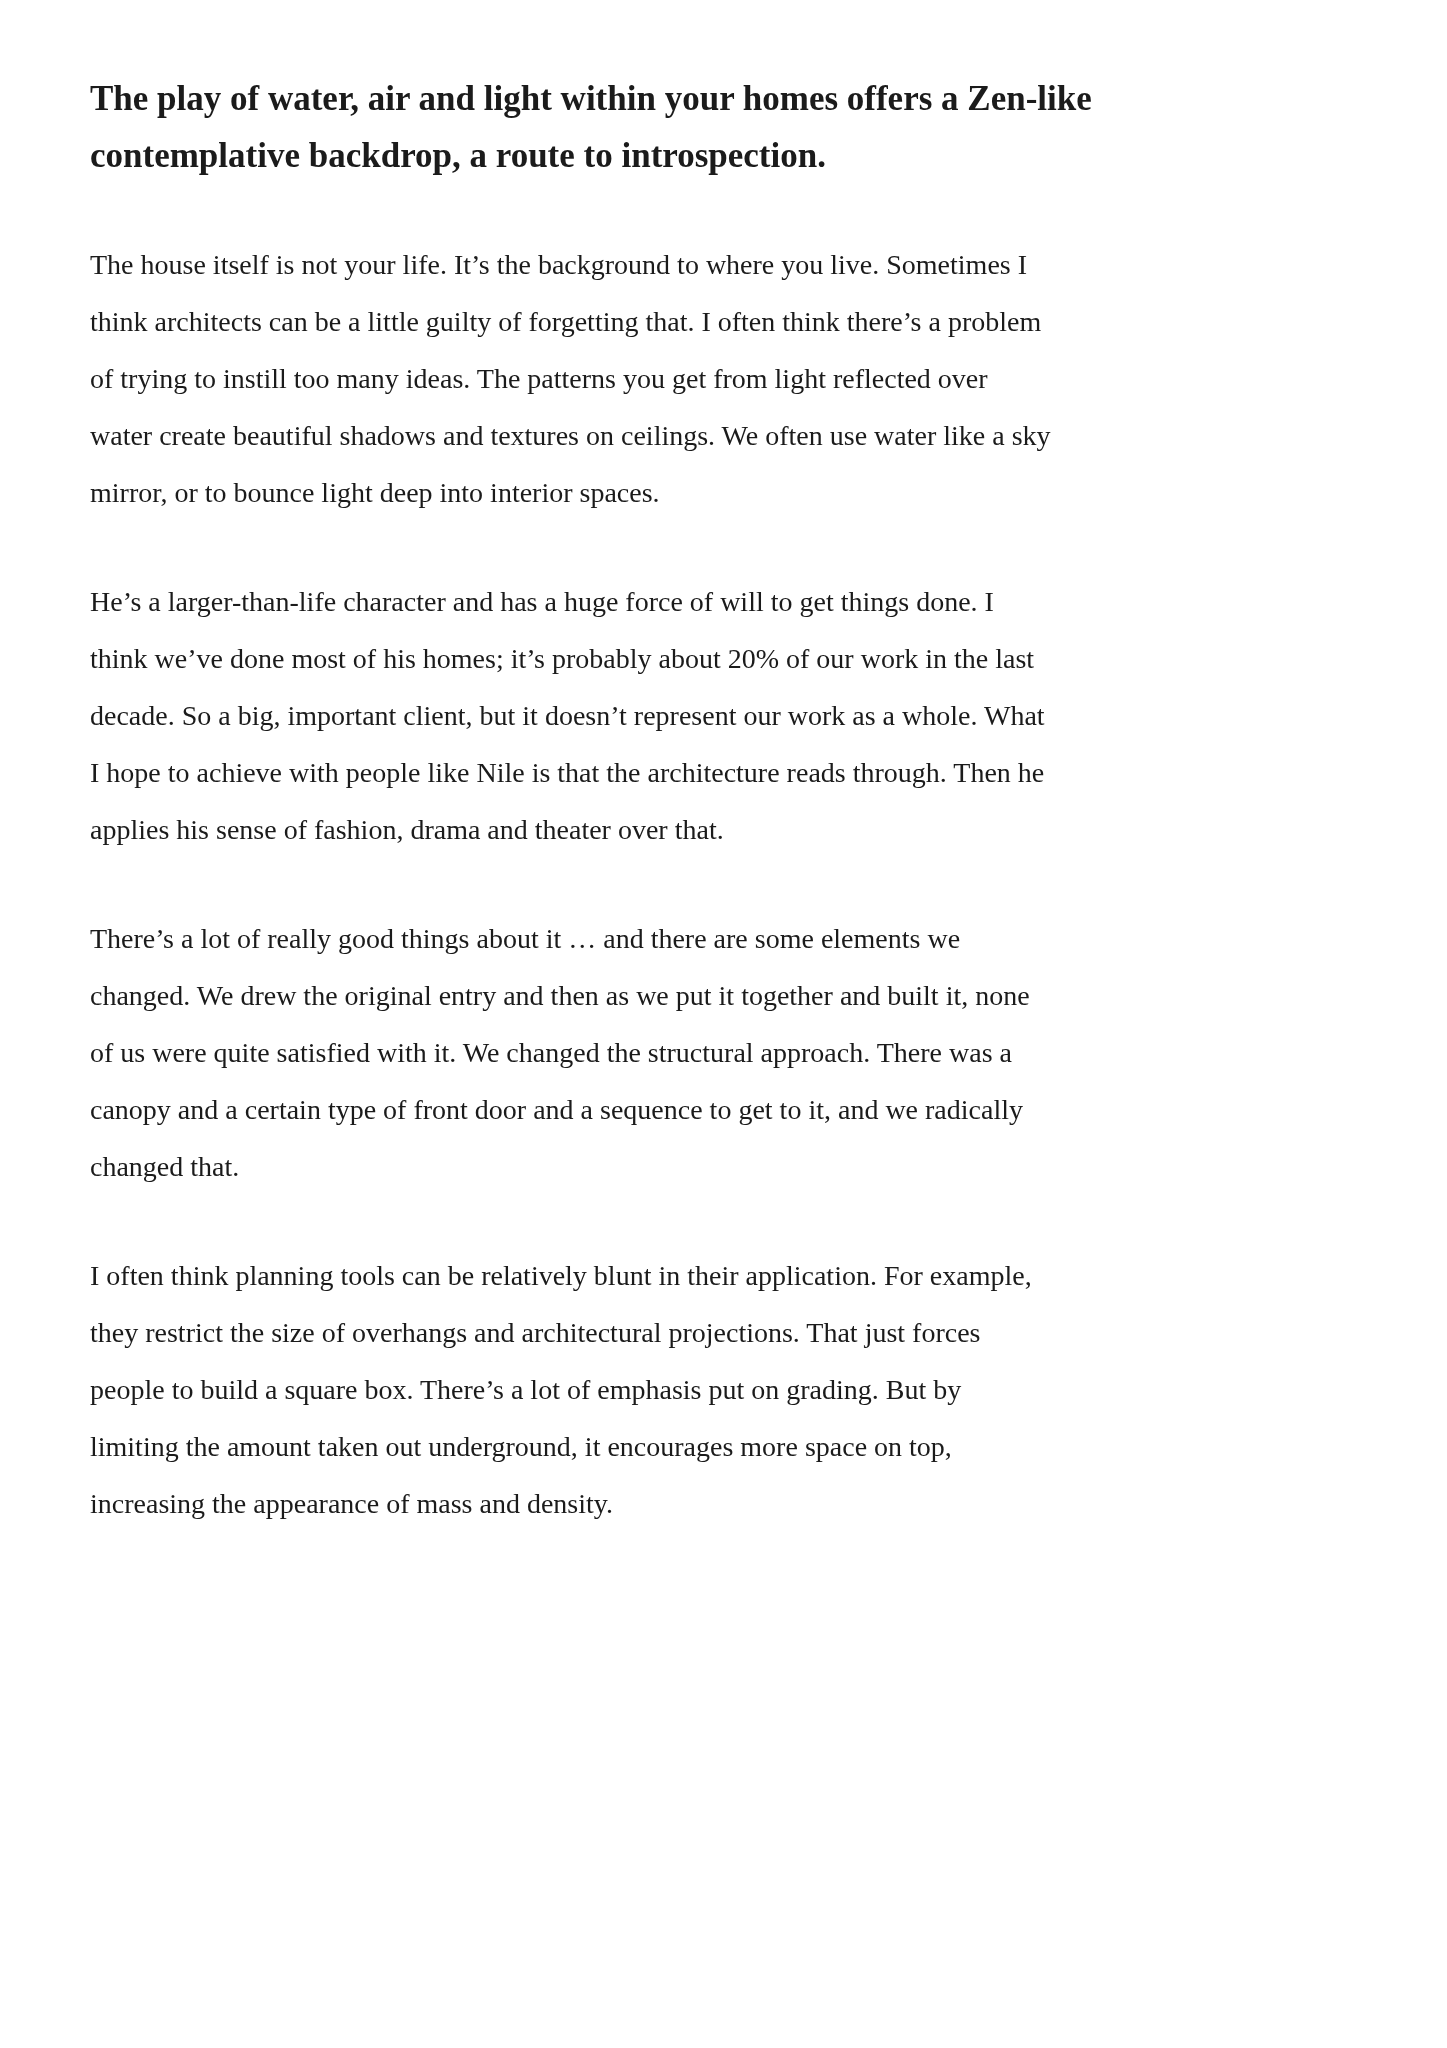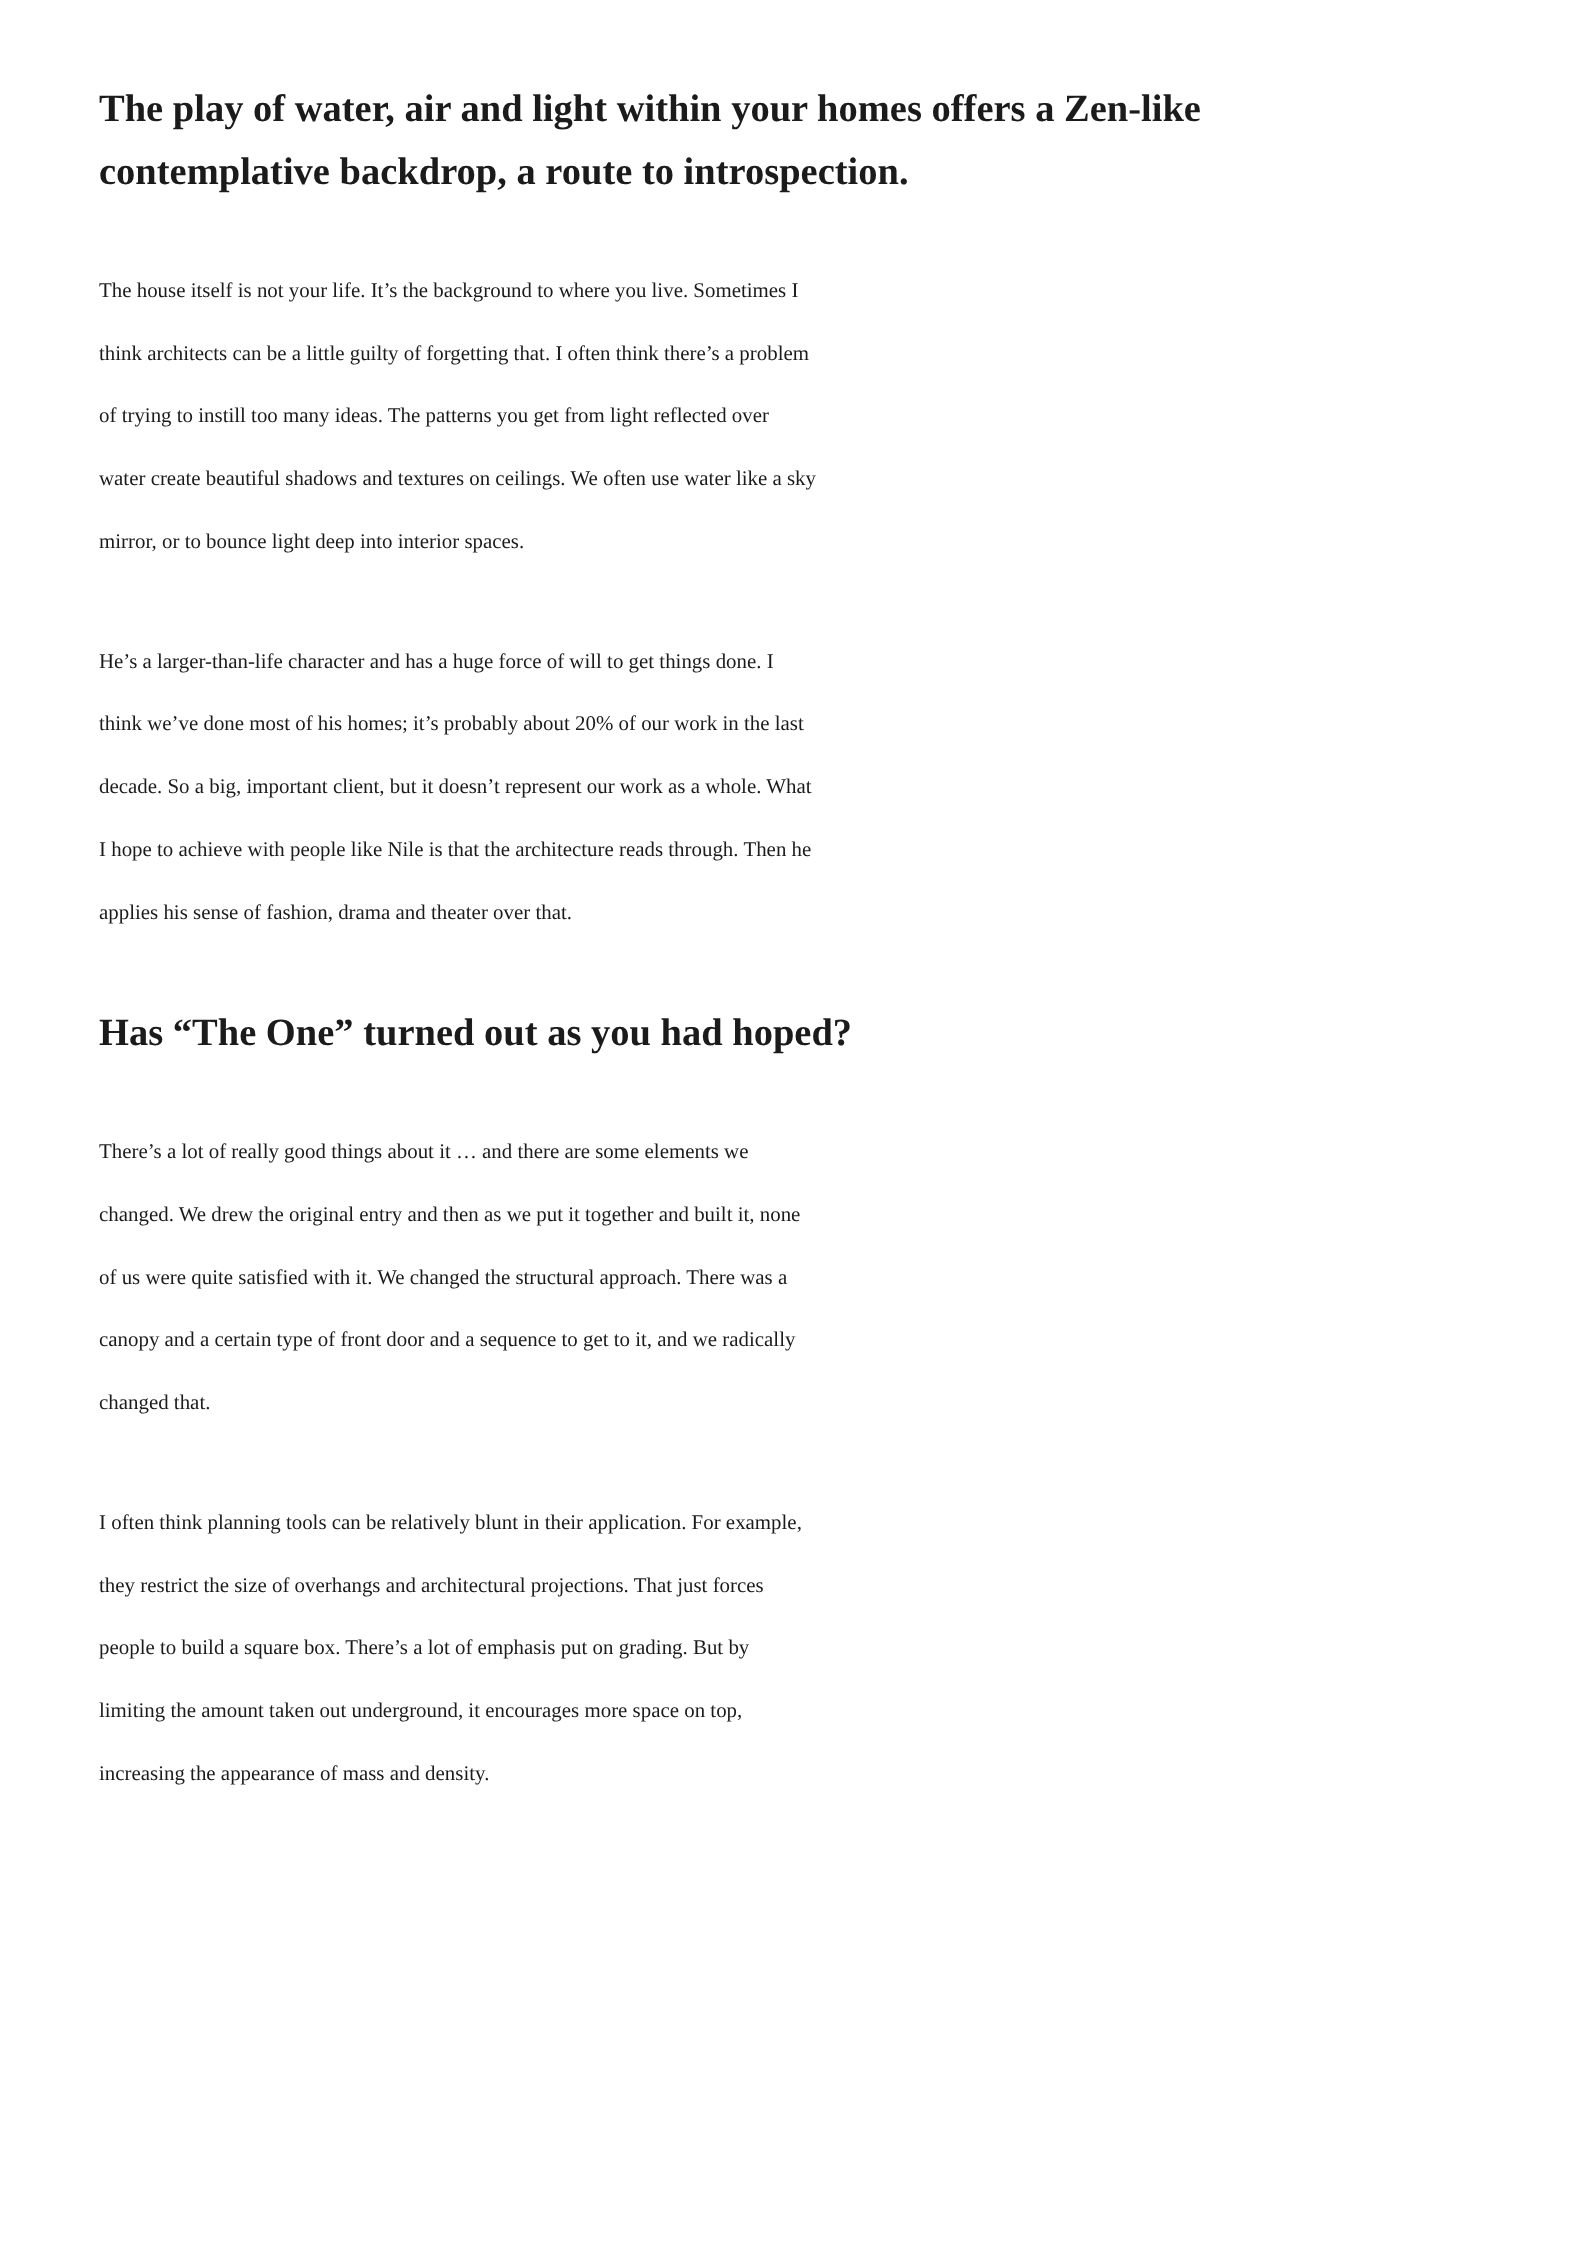--- a/index.html
+++ b/index.html
@@ -26,21 +26,21 @@
   }
   .q {
     font-size: 35px;
     line-height: 57px;
     font-weight: 700;
     margin: 0 0 52px 0;
     white-space: pre-line;
     letter-spacing: 0;
   }
   .a {
-    font-size: 19px;
+    font-size: 28px;
     line-height: 57px;
     font-weight: 400;
     margin: 0 0 52px 0;
     white-space: pre-line;
   }
   main.article > :last-child {
     margin-bottom: 0;
   }
   .q a {
     color: var(--link);
@@ -58,21 +58,20 @@
   <p class="a">The house itself is not your life. It’s the background to where you live. Sometimes I
 think architects can be a little guilty of forgetting that. I often think there’s a problem
 of trying to instill too many ideas. The patterns you get from light reflected over
 water create beautiful shadows and textures on ceilings. We often use water like a sky
 mirror, or to bounce light deep into interior spaces.</p>
   <p class="a">He’s a larger-than-life character and has a huge force of will to get things done. I
 think we’ve done most of his homes; it’s probably about 20% of our work in the last
 decade. So a big, important client, but it doesn’t represent our work as a whole. What
 I hope to achieve with people like Nile is that the architecture reads through. Then he
 applies his sense of fashion, drama and theater over that.</p>
-  <h3 class="q">Has “The One” turned out as you had hoped?</h3>
   <p class="a">There’s a lot of really good things about it … and there are some elements we
 changed. We drew the original entry and then as we put it together and built it, none
 of us were quite satisfied with it. We changed the structural approach. There was a
 canopy and a certain type of front door and a sequence to get to it, and we radically
 changed that.</p>
   <p class="a">I often think planning tools can be relatively blunt in their application. For example,
 they restrict the size of overhangs and architectural projections. That just forces
 people to build a square box. There’s a lot of emphasis put on grading. But by
 limiting the amount taken out underground, it encourages more space on top,
 increasing the appearance of mass and density.</p>

